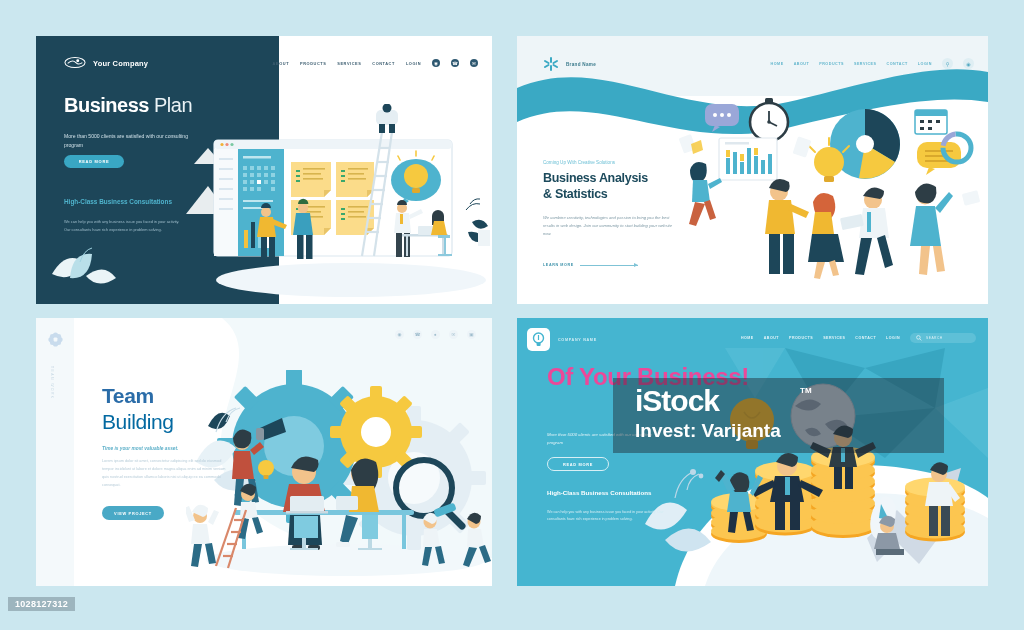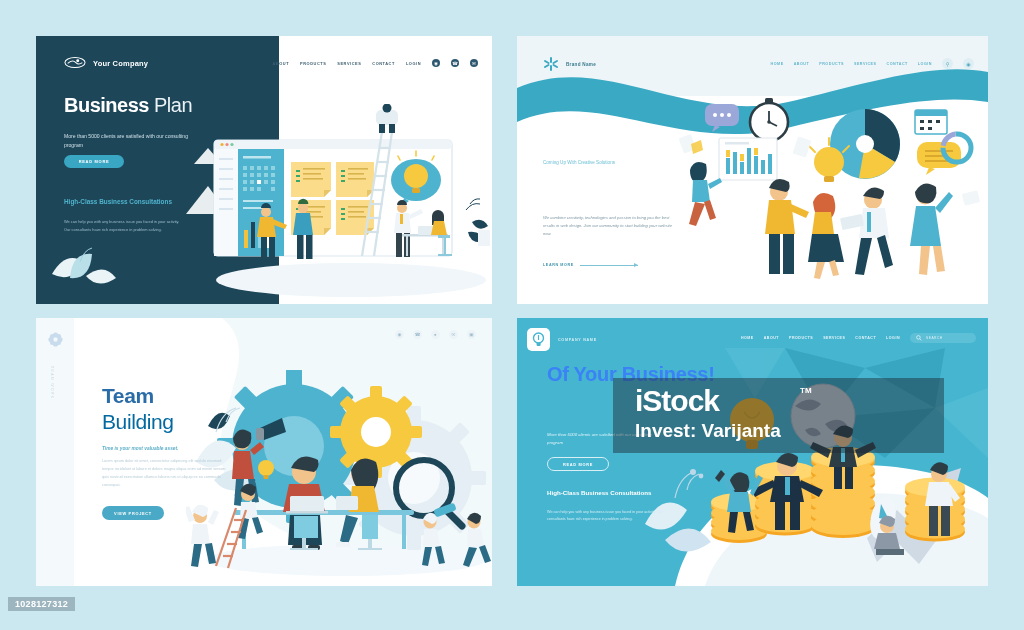--- a/index.html
+++ b/index.html
@@ -71,21 +71,21 @@
   .t4-bg { position:absolute; inset:0; background:#45b5d0; }
   .t4-logo { position:absolute; left:10px; top:10px; display:flex; align-items:center; gap:8px; }
   .t4-badge { width:23px; height:23px; border-radius:5px; background:#fff; display:flex; align-items:center; justify-content:center; }
   .t4-name { color:#d4eef5; font-size:3.7px; font-weight:bold; letter-spacing:.7px; }
   .t4-nav { position:absolute; right:12px; top:15px; display:flex; align-items:center; gap:10px; }
   .t4-nav a { color:#e3f4f9; font-size:3.6px; letter-spacing:.5px; font-weight:bold; text-decoration:none; }
   .t4-search { width:66px; height:10px; border-radius:6px; background:#5ec0d7; display:flex; align-items:center; gap:4px; padding:0 6px; }
   .t4-search span { color:#ddf1f7; font-size:3.3px; letter-spacing:.5px; }
   .t4-title { position:absolute; left:30px; top:48px; white-space:nowrap; }
   .t4-title .l1 { color:#c8e9f2; font-size:20px; font-weight:300; letter-spacing:-.3px; }
-  .t4-title .l2 { color:#3b82f6; font-size:20px; font-weight:bold; letter-spacing:-.3px; margin-top:-3px; }
+  .t4-title .l2 { color:#ec4899; font-size:24px; font-weight:bold; letter-spacing:-.3px; margin-top:-3px; }
   .t4-sub { position:absolute; left:30px; top:113px; width:120px; color:#e0f3f8; font-size:4.3px; line-height:1.8; font-style:italic; }
   .t4-btn { position:absolute; left:30px; top:139px; width:62px; height:14px; border-radius:8px; border:1px solid #d7eff5;
             color:#fff; font-size:3.9px; letter-spacing:.7px; font-weight:bold; display:flex; align-items:center; justify-content:center; }
   .t4-h3 { position:absolute; left:30px; top:170px; width:120px; color:#ffffff; font-size:6.2px; font-weight:bold; line-height:1.5; }
   .t4-body { position:absolute; left:30px; top:191px; width:118px; color:#d3edf4; font-size:3.7px; line-height:2.0; }
 
   
   .wm { position:absolute; left:613px; top:378px; width:331px; height:75px; background:rgba(28,40,48,.45); }
   .wm .istock { position:absolute; left:22px; top:6px; color:#fff; font-size:30px; font-weight:bold; letter-spacing:-1px; }
   .wm .tm { position:absolute; left:187px; top:8px; color:#fff; font-size:8px; font-weight:bold; }
@@ -487,20 +487,24 @@
       <a>ABOUT</a>
       <a>PRODUCTS</a>
       <a>SERVICES</a>
       <a>CONTACT</a>
       <a>LOGIN</a>
       <span class="cbtn">⚲</span>
       <span class="cbtn">◉</span>
     </div>
 
     <div class="t2-eyebrow">Coming Up With Creative Solutions</div>
+    <div class="t2-title">
+      <span>Business Analysis</span><br>
+      <span>&amp; Statistics</span>
+    </div>
     <div class="t2-body">We combine creativity, technologies and passion to bring you the best results in web design. Join our community to start building your website now.</div>
     <div class="t2-learn">
       <span>LEARN MORE</span>
       <span class="arr"></span>
     </div>
   </div>
 
   <div class="card" id="tpl3">
     <div class="t3-bg"></div>
     <svg style="position:absolute;right:0;top:0;" width="330" height="268" viewBox="0 0 330 268">

